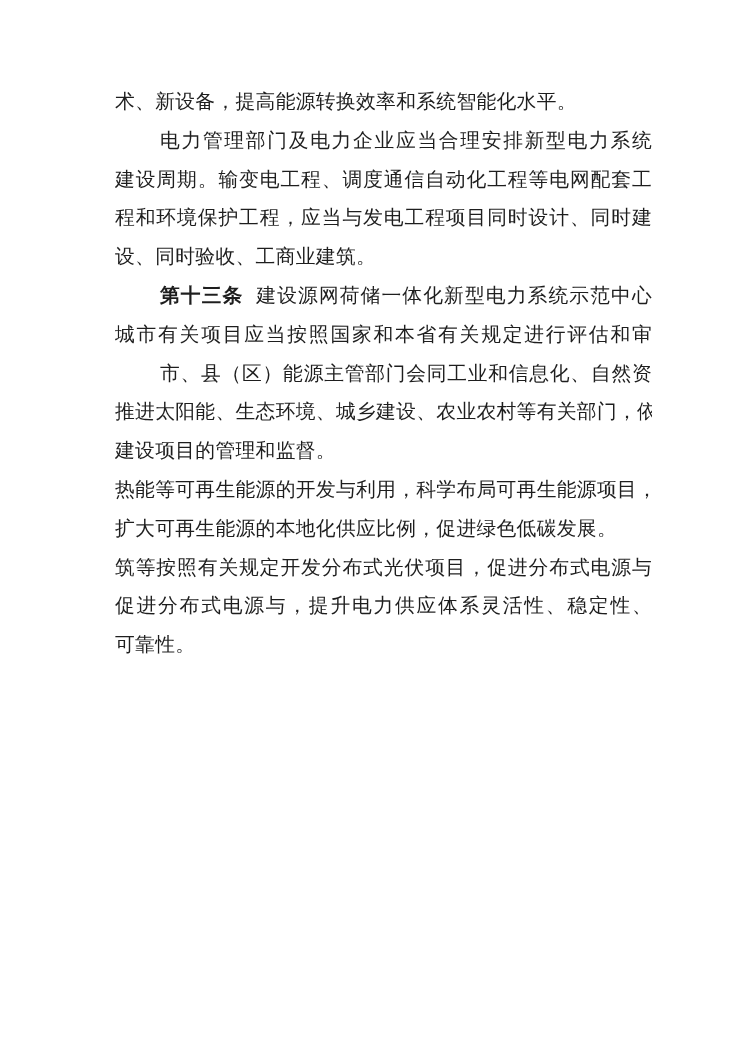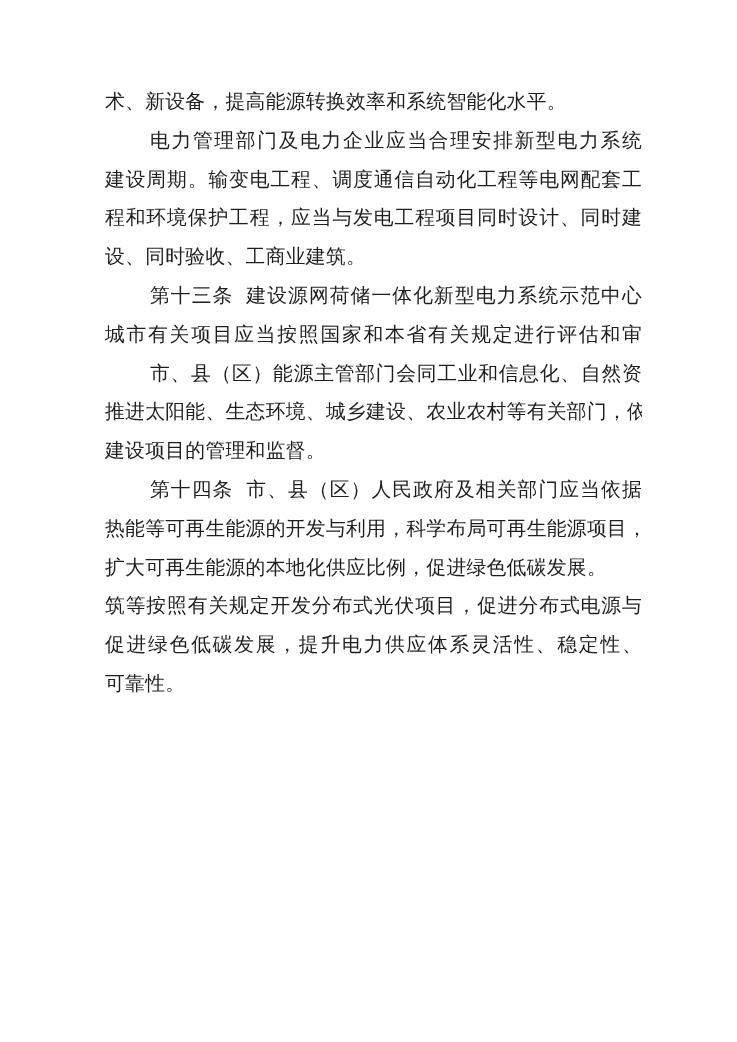--- a/index.html
+++ b/index.html
@@ -14,21 +14,21 @@
     overflow: hidden;
   }
   .page {
     position: relative;
     width: 737px;
     height: 1042px;
     background: #ffffff;
   }
   .text-block {
     position: absolute;
-    left: 105px;
+    left: 115px;
     top: 82px;
     width: 537px;
     color: #1e1e1e;
     font-size: 19.8px;
     line-height: 38.8px;
     letter-spacing: 0.3px;
   }
   .line {
     height: 38.8px;
     overflow: hidden;
@@ -37,21 +37,21 @@
     text-justify: inter-character;
     white-space: nowrap;
   }
   .line.first {
     padding-left: 45px;
   }
   .line.end {
     text-align-last: left;
   }
   .term {
-    font-weight: 400;
+    font-weight: 700;
     margin-top: 36px;
   }
   .term-gap {
     display: inline-block;
     width: 12px;
   }
 </style>
 </head>
 <body style="background: rgb(255, 255, 255);">
 
@@ -74,26 +74,25 @@
       <div class="line">城市有关项目应当按照国家和本省有关规定进行评估和审</div>
     </div>
 
     <div>
       <div class="line first">市、县（区）能源主管部门会同工业和信息化、自然资</div>
       <div class="line">推进太阳能、生态环境、城乡建设、农业农村等有关部门，依</div>
       <div class="line end">建设项目的管理和监督。</div>
     </div>
 
     <div>
-      <div class="line first"><strong class="term">第十四条</strong><span class="term-gap"></span><span>市、县（区）人民政府及相关部门应当依据</span></div>
       <div class="line">热能等可再生能源的开发与利用，科学布局可再生能源项目，</div>
       <div class="line end">扩大可再生能源的本地化供应比例，促进绿色低碳发展。</div>
     </div>
 
     <div>
       <div class="line">筑等按照有关规定开发分布式光伏项目，促进分布式电源与</div>
-      <div class="line">促进绿色低碳发展，提升电力供应体系灵活性、稳定性、</div>
+      <div class="line">促进分布式电源与，提升电力供应体系灵活性、稳定性、</div>
       <div class="line end">可靠性。</div>
     </div>
 
 
   </div>
 </div>
 
 </body></html>

